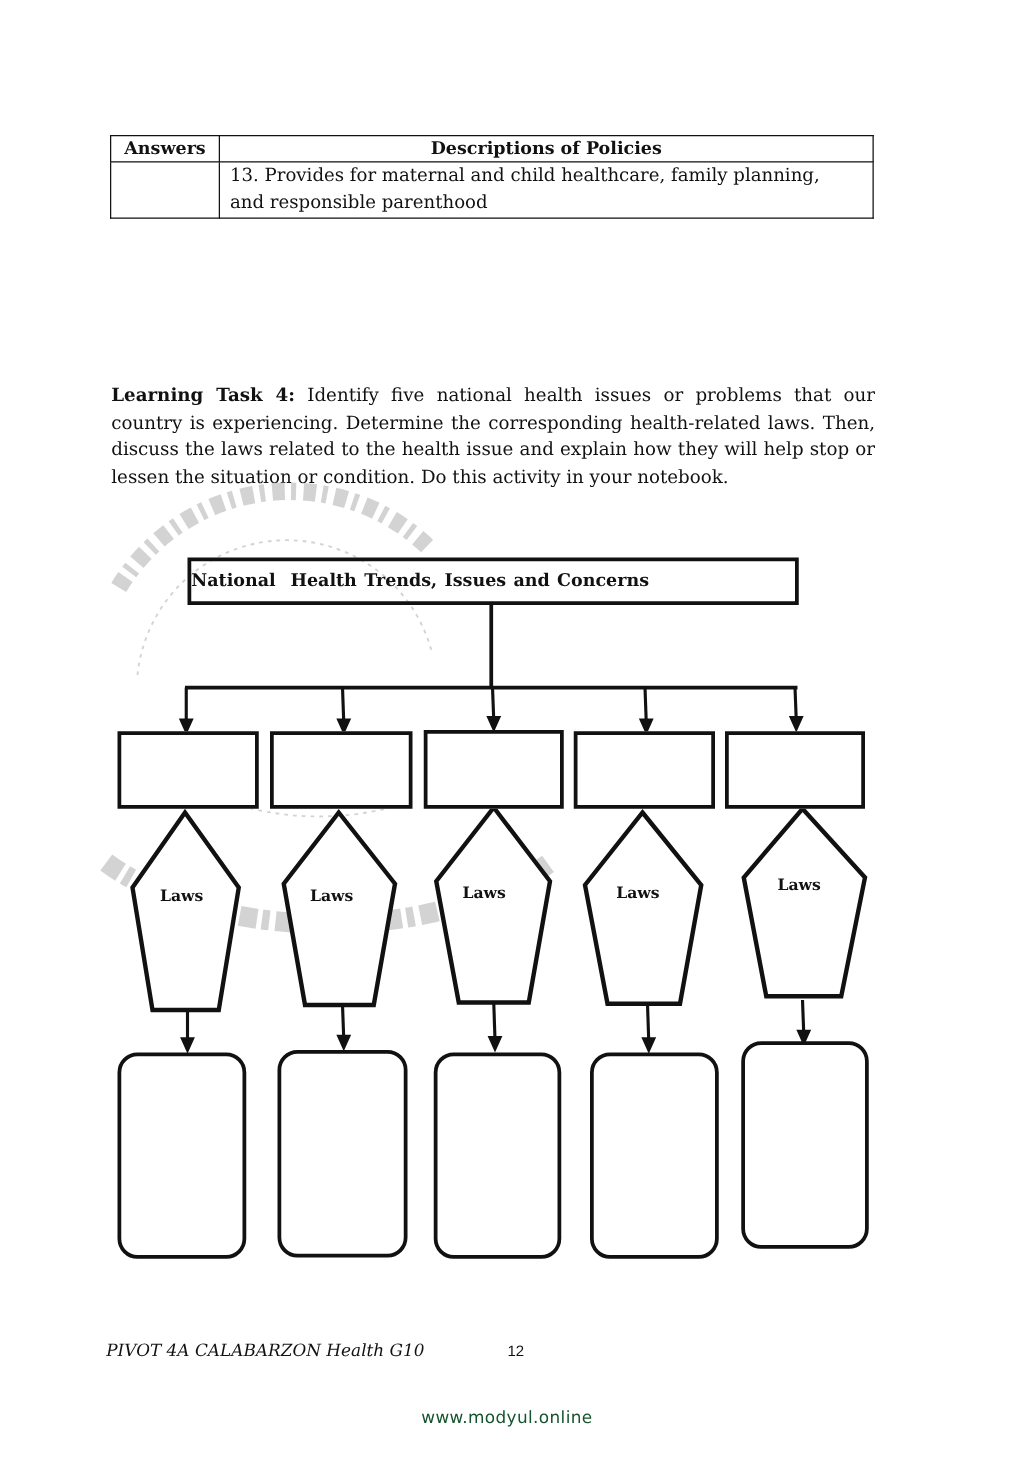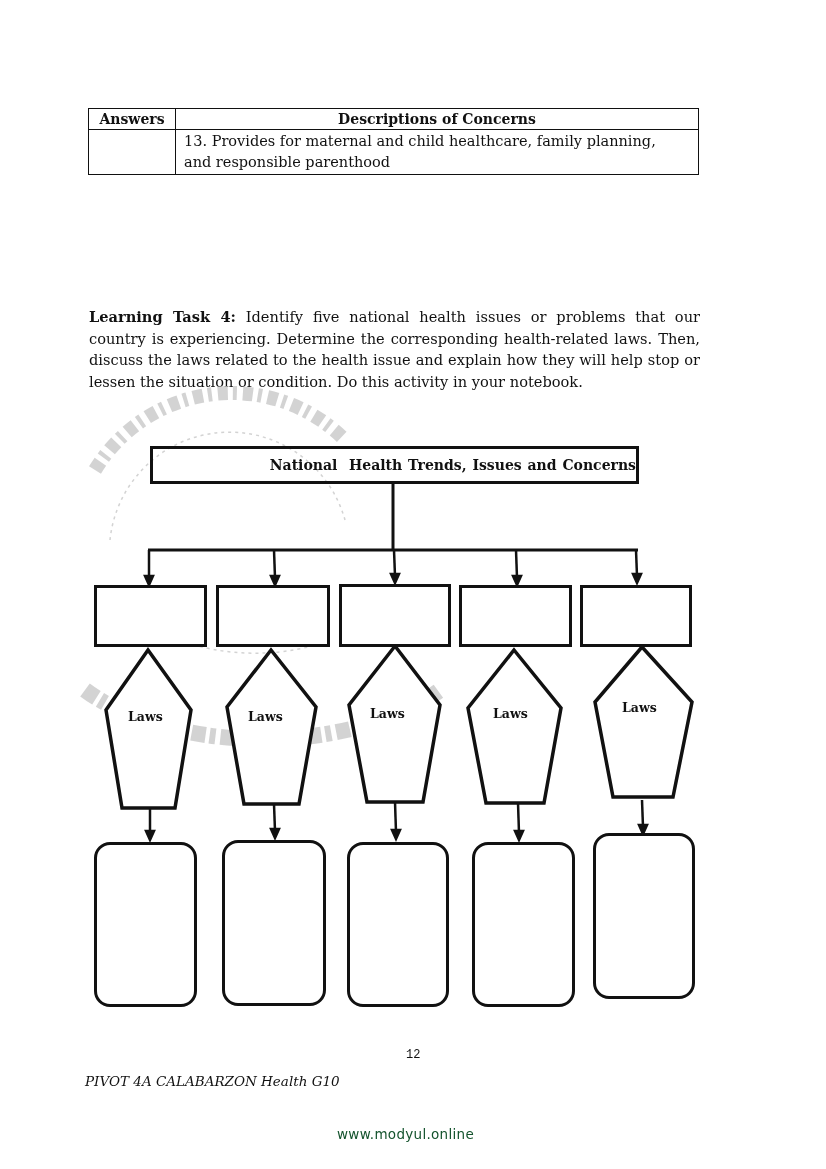--- a/index.html
+++ b/index.html
@@ -18,40 +18,40 @@
   .policy-table td.desc { padding-top: 1px; padding-bottom: 1px; }
 
   
   .task { left: 89px; top: 282px; width: 611px; font-size: 14.6px; line-height: 21.5px;
           text-align: justify; margin-top: 24px; }
   .task b { font-weight: bold; }
 
   
   .diagram { left: 0; top: 0; width: 826px; height: 1169px; }
   .title-box { left: 150px; top: 446px; width: 483px; height: 32px; border: 3px solid #111;
-               display: flex; align-items: center; justify-content: flex-end;
+               display: flex; align-items: center; justify-content: flex-start;
                font-weight: bold; font-size: 14px; background: transparent; word-spacing: 1px; }
   .issue-box { border: 3px solid #111; height: 56px; background: #fff; }
   .answer-box { border: 3px solid #111; border-radius: 16px; background: #fff; }
   .laws-label { font-weight: bold; font-size: 12.5px; }
 
   
   .footer-title { left: 85px; top: 1073px; font-style: italic; font-size: 13.5px; }
-  .page-num { left: 406px; top: 1048px; font-family: Liberation Mono, monospace; font-size: 12px; }
+  .page-num { left: 406px; top: 1074px; font-family: Liberation Sans, sans-serif; font-size: 12px; }
   .watermark-url { left: 337px; top: 1126px; font-family: "DejaVu Sans", "Liberation Sans", sans-serif;
                    font-size: 13.5px; color: #14532d; letter-spacing: 0.3px; }
 </style>
 </head>
 <body>
 
 <table class="policy-table">
   <tbody>
       <tr>
     <th class="ans">Answers</th>
-    <th>Descriptions of Concerns</th>
+    <th>Descriptions of Policies</th>
   </tr>
   <tr>
     <td style="height:43px"></td>
     <td class="desc">
       <div>13. Provides for maternal and child healthcare, family planning,</div>
       <div>and responsible parenthood</div>
     </td>
   </tr>
 </tbody>
   </table>

